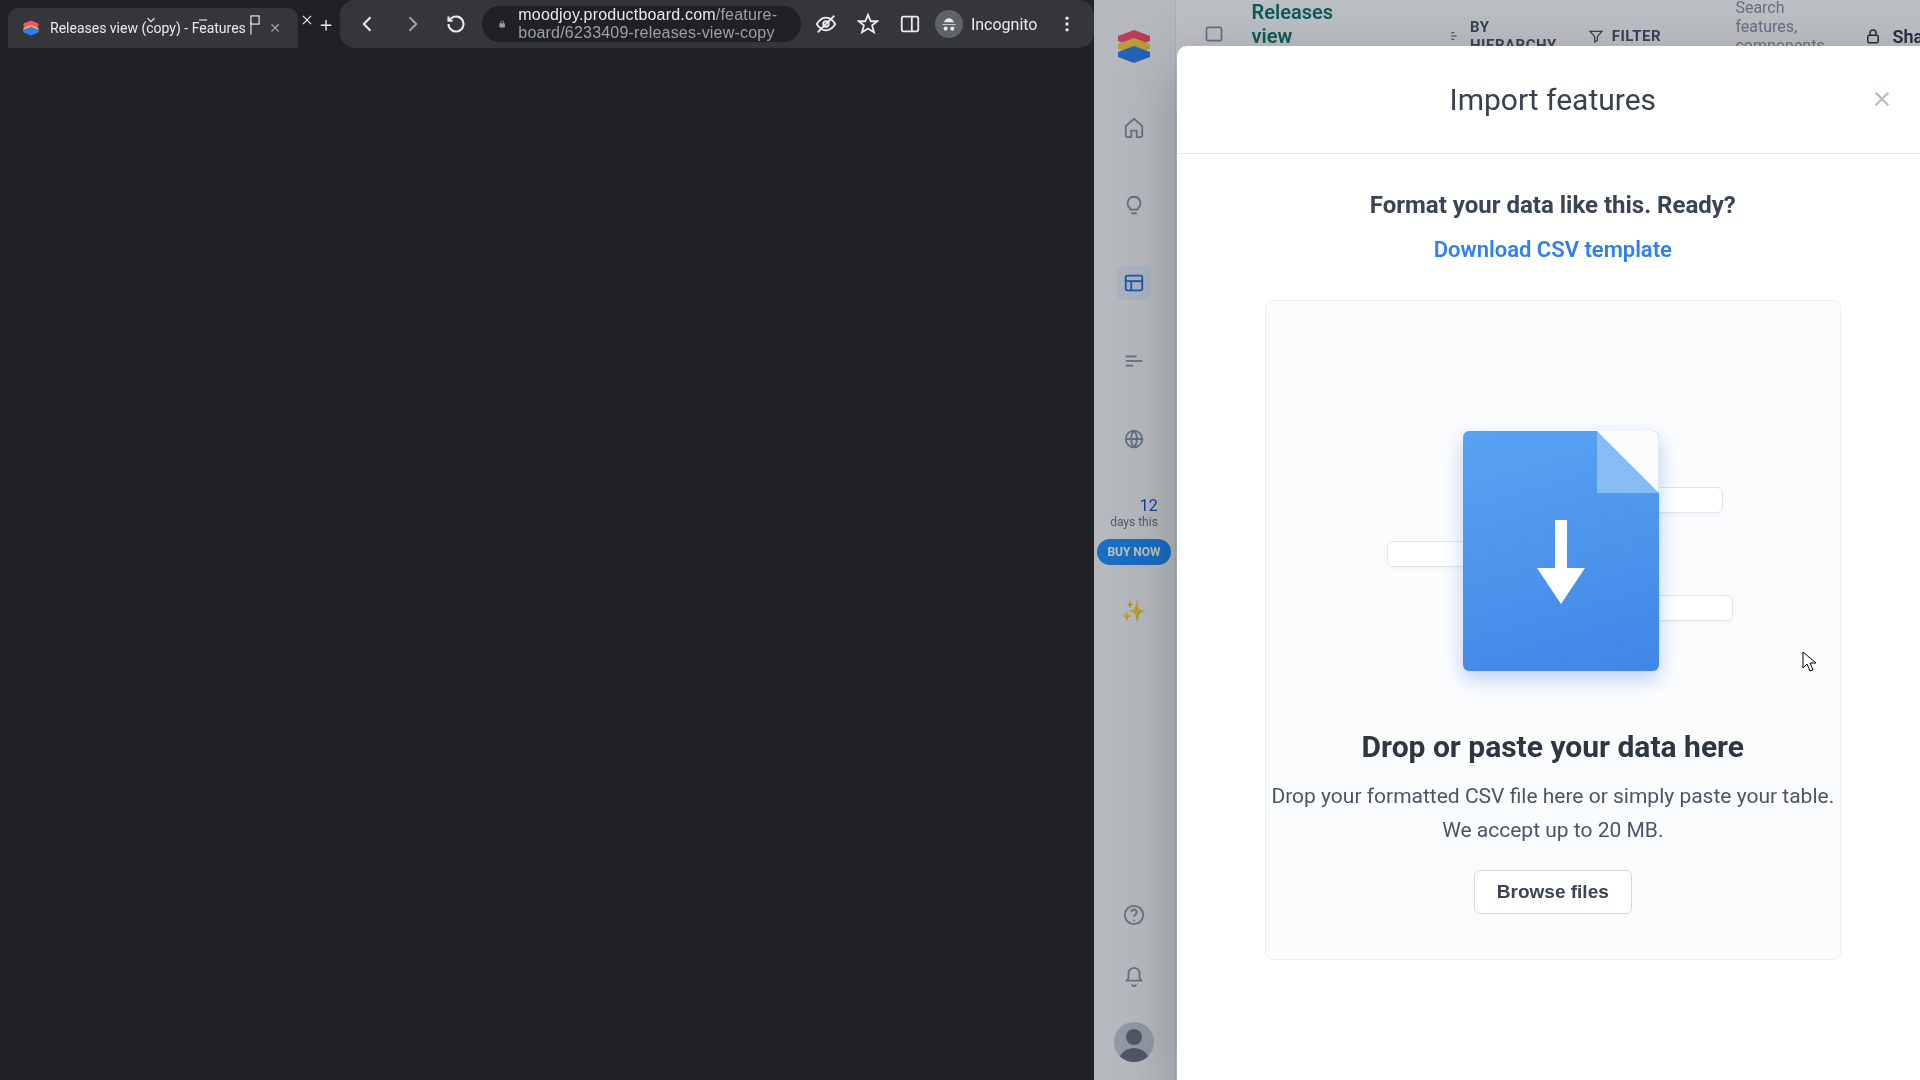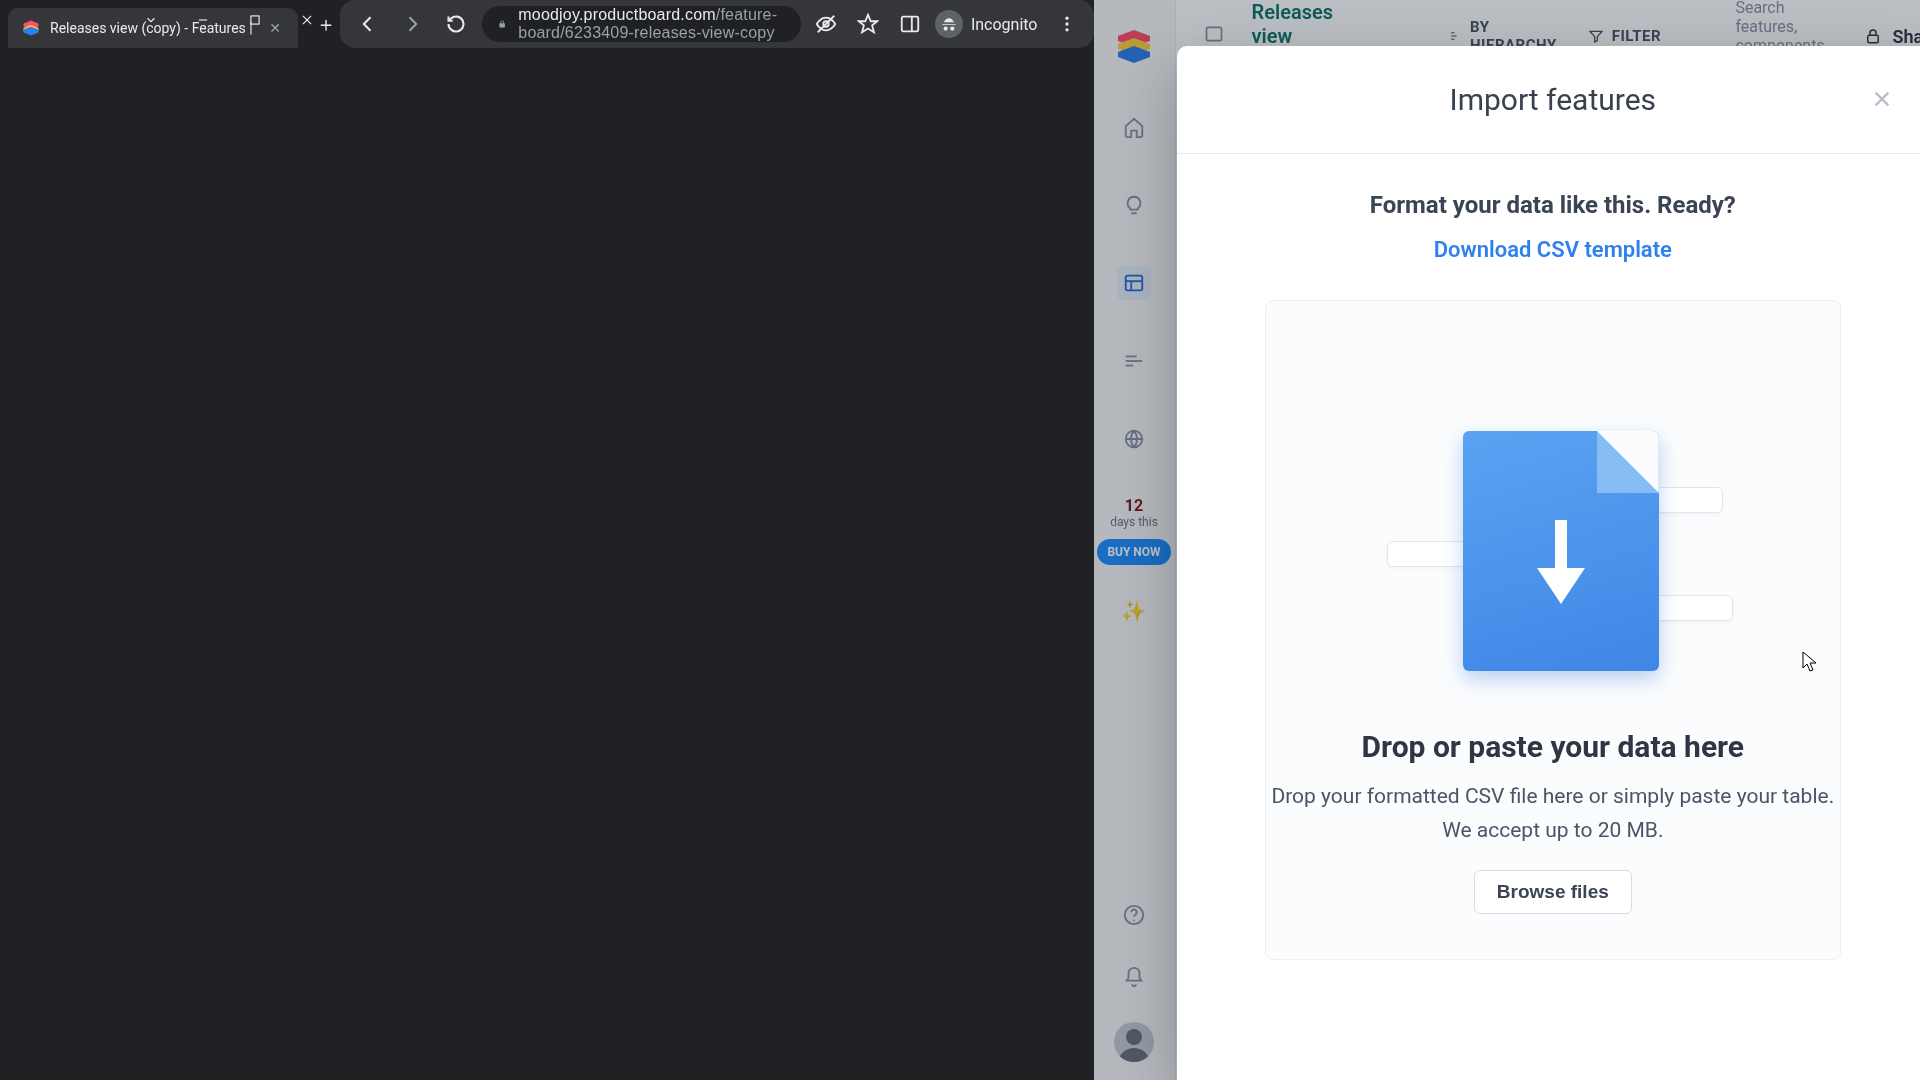--- a/index.html
+++ b/index.html
@@ -32,21 +32,21 @@
 
   
   .page { flex:1; position:relative; background:#fff; display:flex; }
 
   
   .rail-left { width: 82px; background:#f7f8f9; border-right:1px solid #e8eaed; display:flex; flex-direction:column; align-items:center; padding-top:10px; position:relative; z-index:1; }
   .logo { width:36px; height:36px; margin:18px 0 24px; }
   .rail-ic { width:34px; height:34px; margin:22px 0; display:flex; align-items:center; justify-content:center; color:#8a94a6; border-radius:6px; }
   .rail-ic.active { background:#e6f0fb; color:#2b6edb; }
   .trial { text-align:center; color:#6b7785; margin-top:18px; }
-  .trial-num { font-size:16px; font-weight:700; color:#7f1d1d; }
+  .trial-num { font-size:16px; font-weight:400; color:#1d4ed8;text-align:right; }
   .trial-sub { font-size:12px; }
   .buy-btn { margin-top:10px; background:#1f8fff; color:#fff; font-size:12px; font-weight:700; padding:6px 10px; border-radius:14px; }
   .sparkle { margin-top:34px; font-size:20px; }
   .rail-bottom { margin-top:auto; margin-bottom:18px; display:flex; flex-direction:column; align-items:center; gap:28px; }
   .avatar-sm { width:40px; height:40px; border-radius:50%; background:#c7ccd4; display:flex; align-items:center; justify-content:flex-end; overflow:hidden; }
   .avatar-sm svg { width:40px; height:40px; }
 
   
   .page-main { flex:1; position:relative; background:#fff; }
   .page-header { height:72px; display:flex; align-items:center; padding:0 28px; gap:28px; color:#303947; position:relative; z-index:1; }

